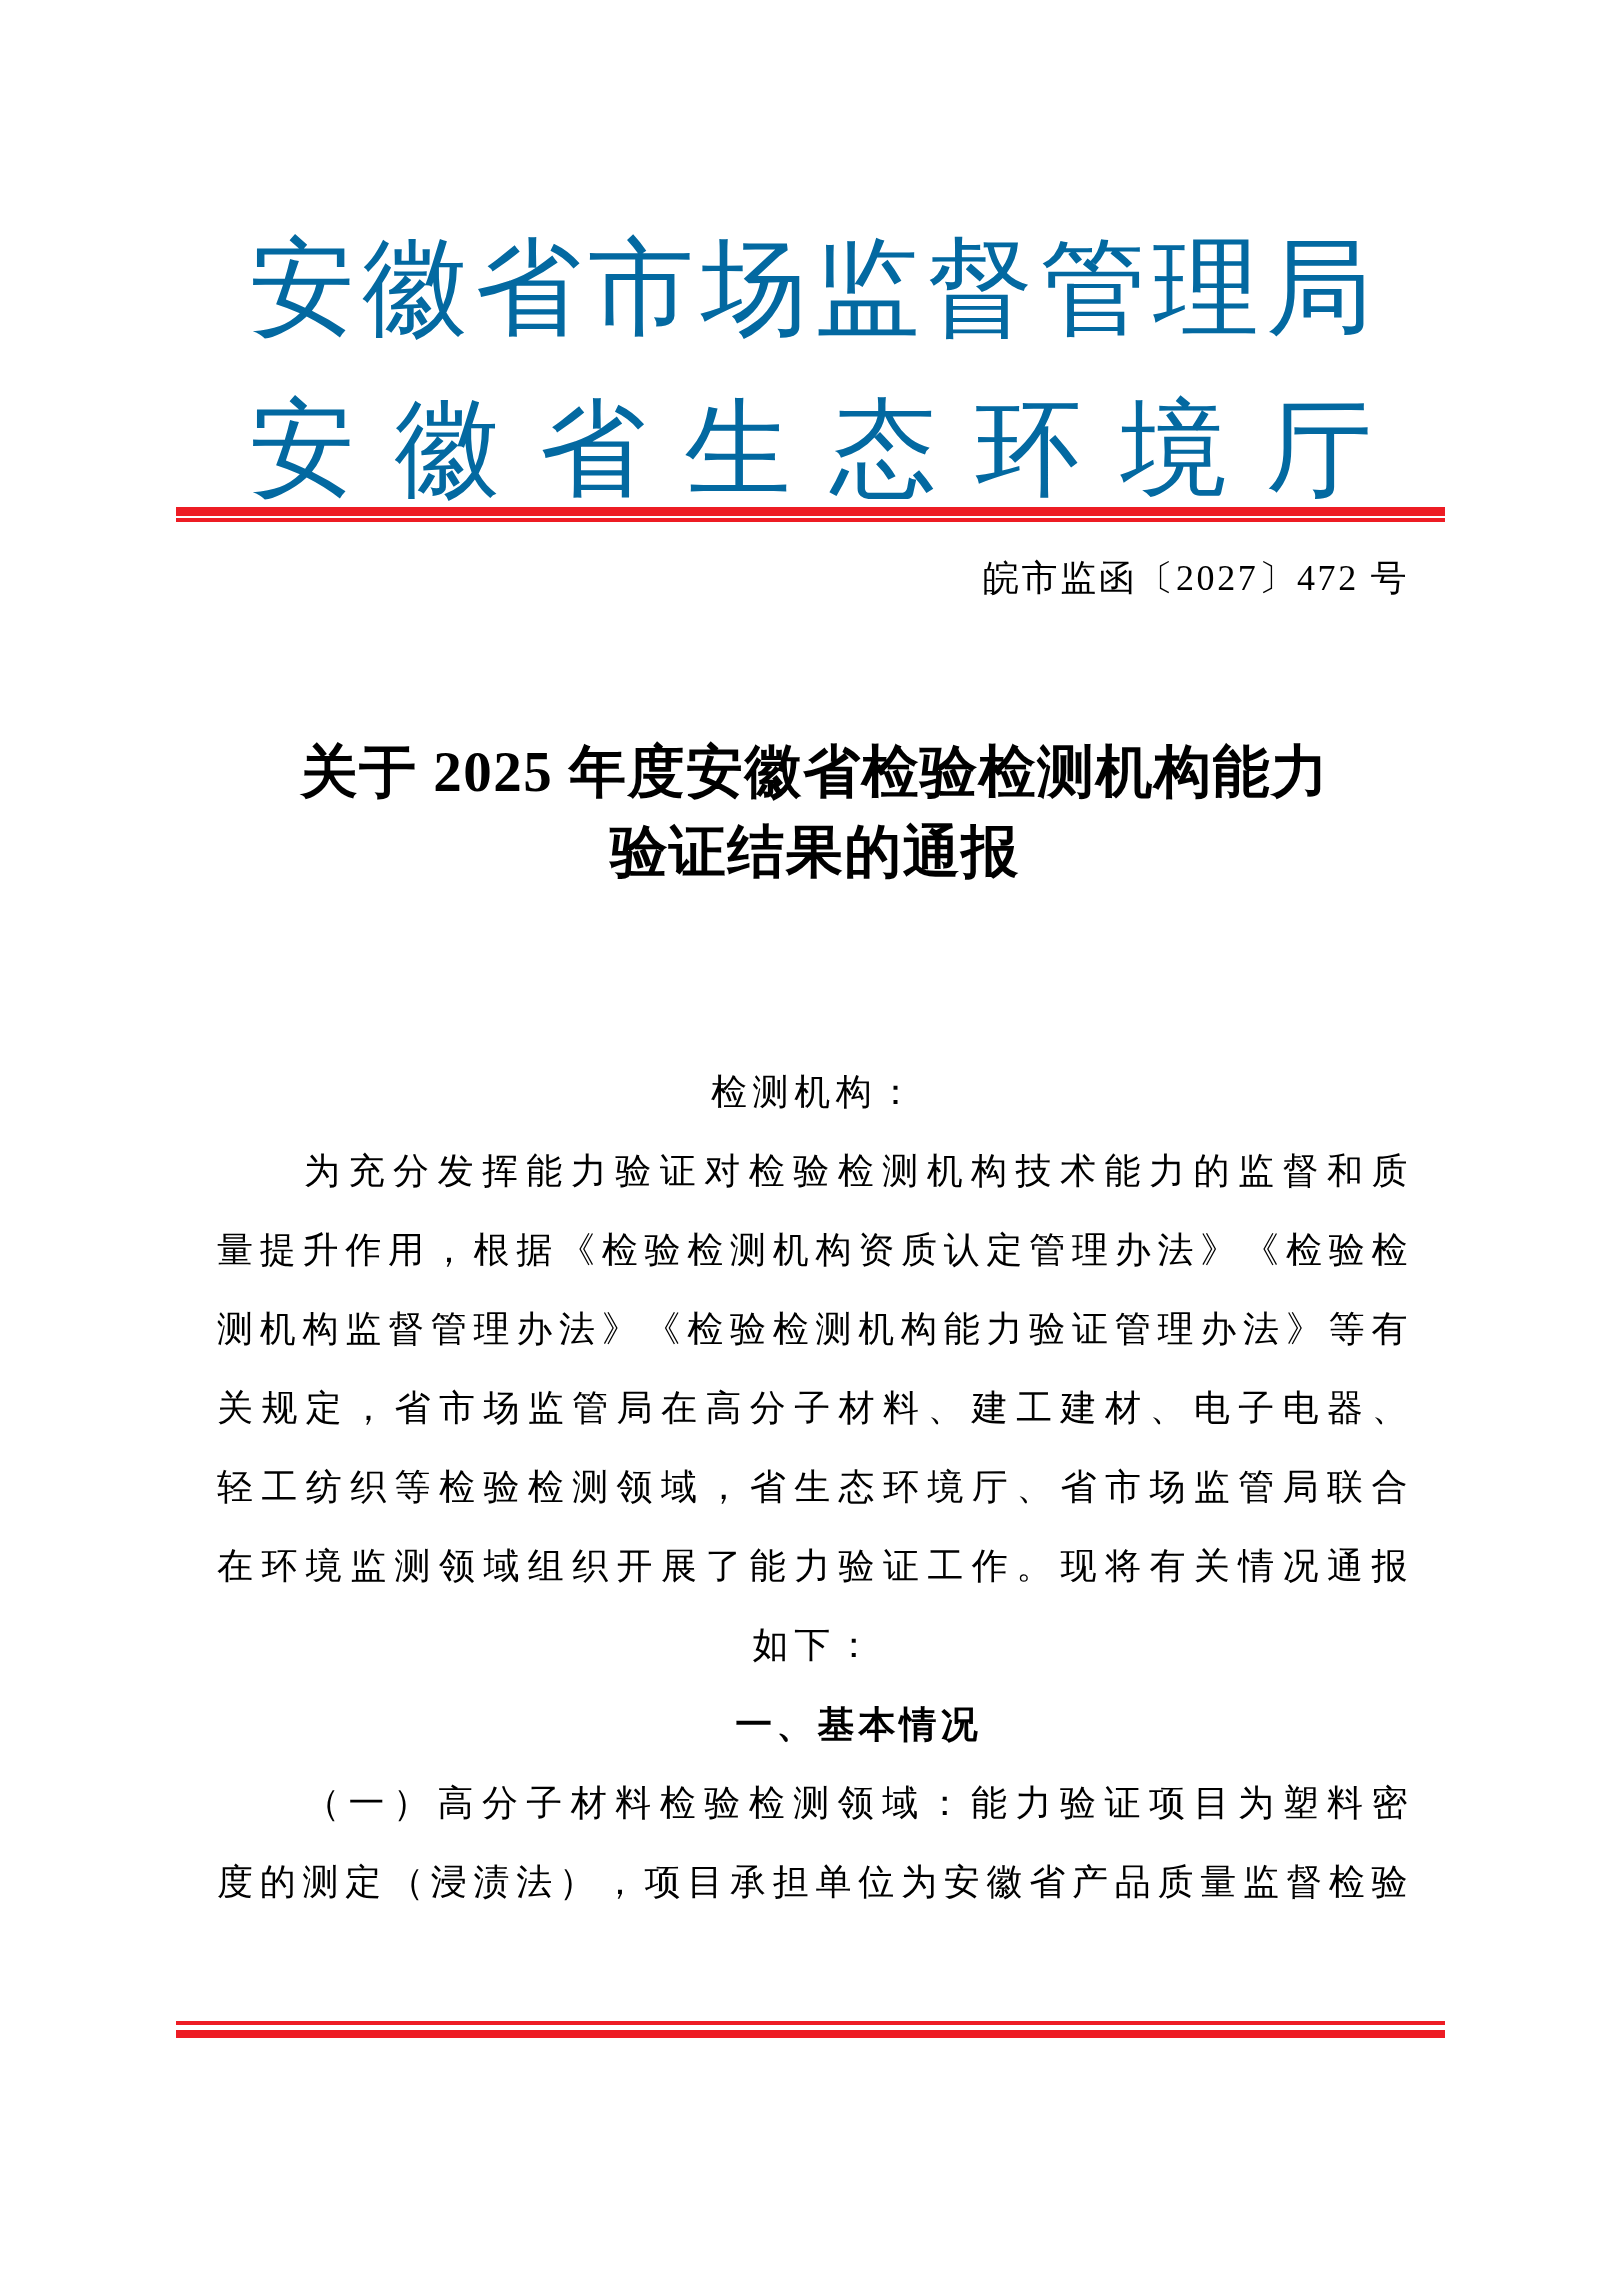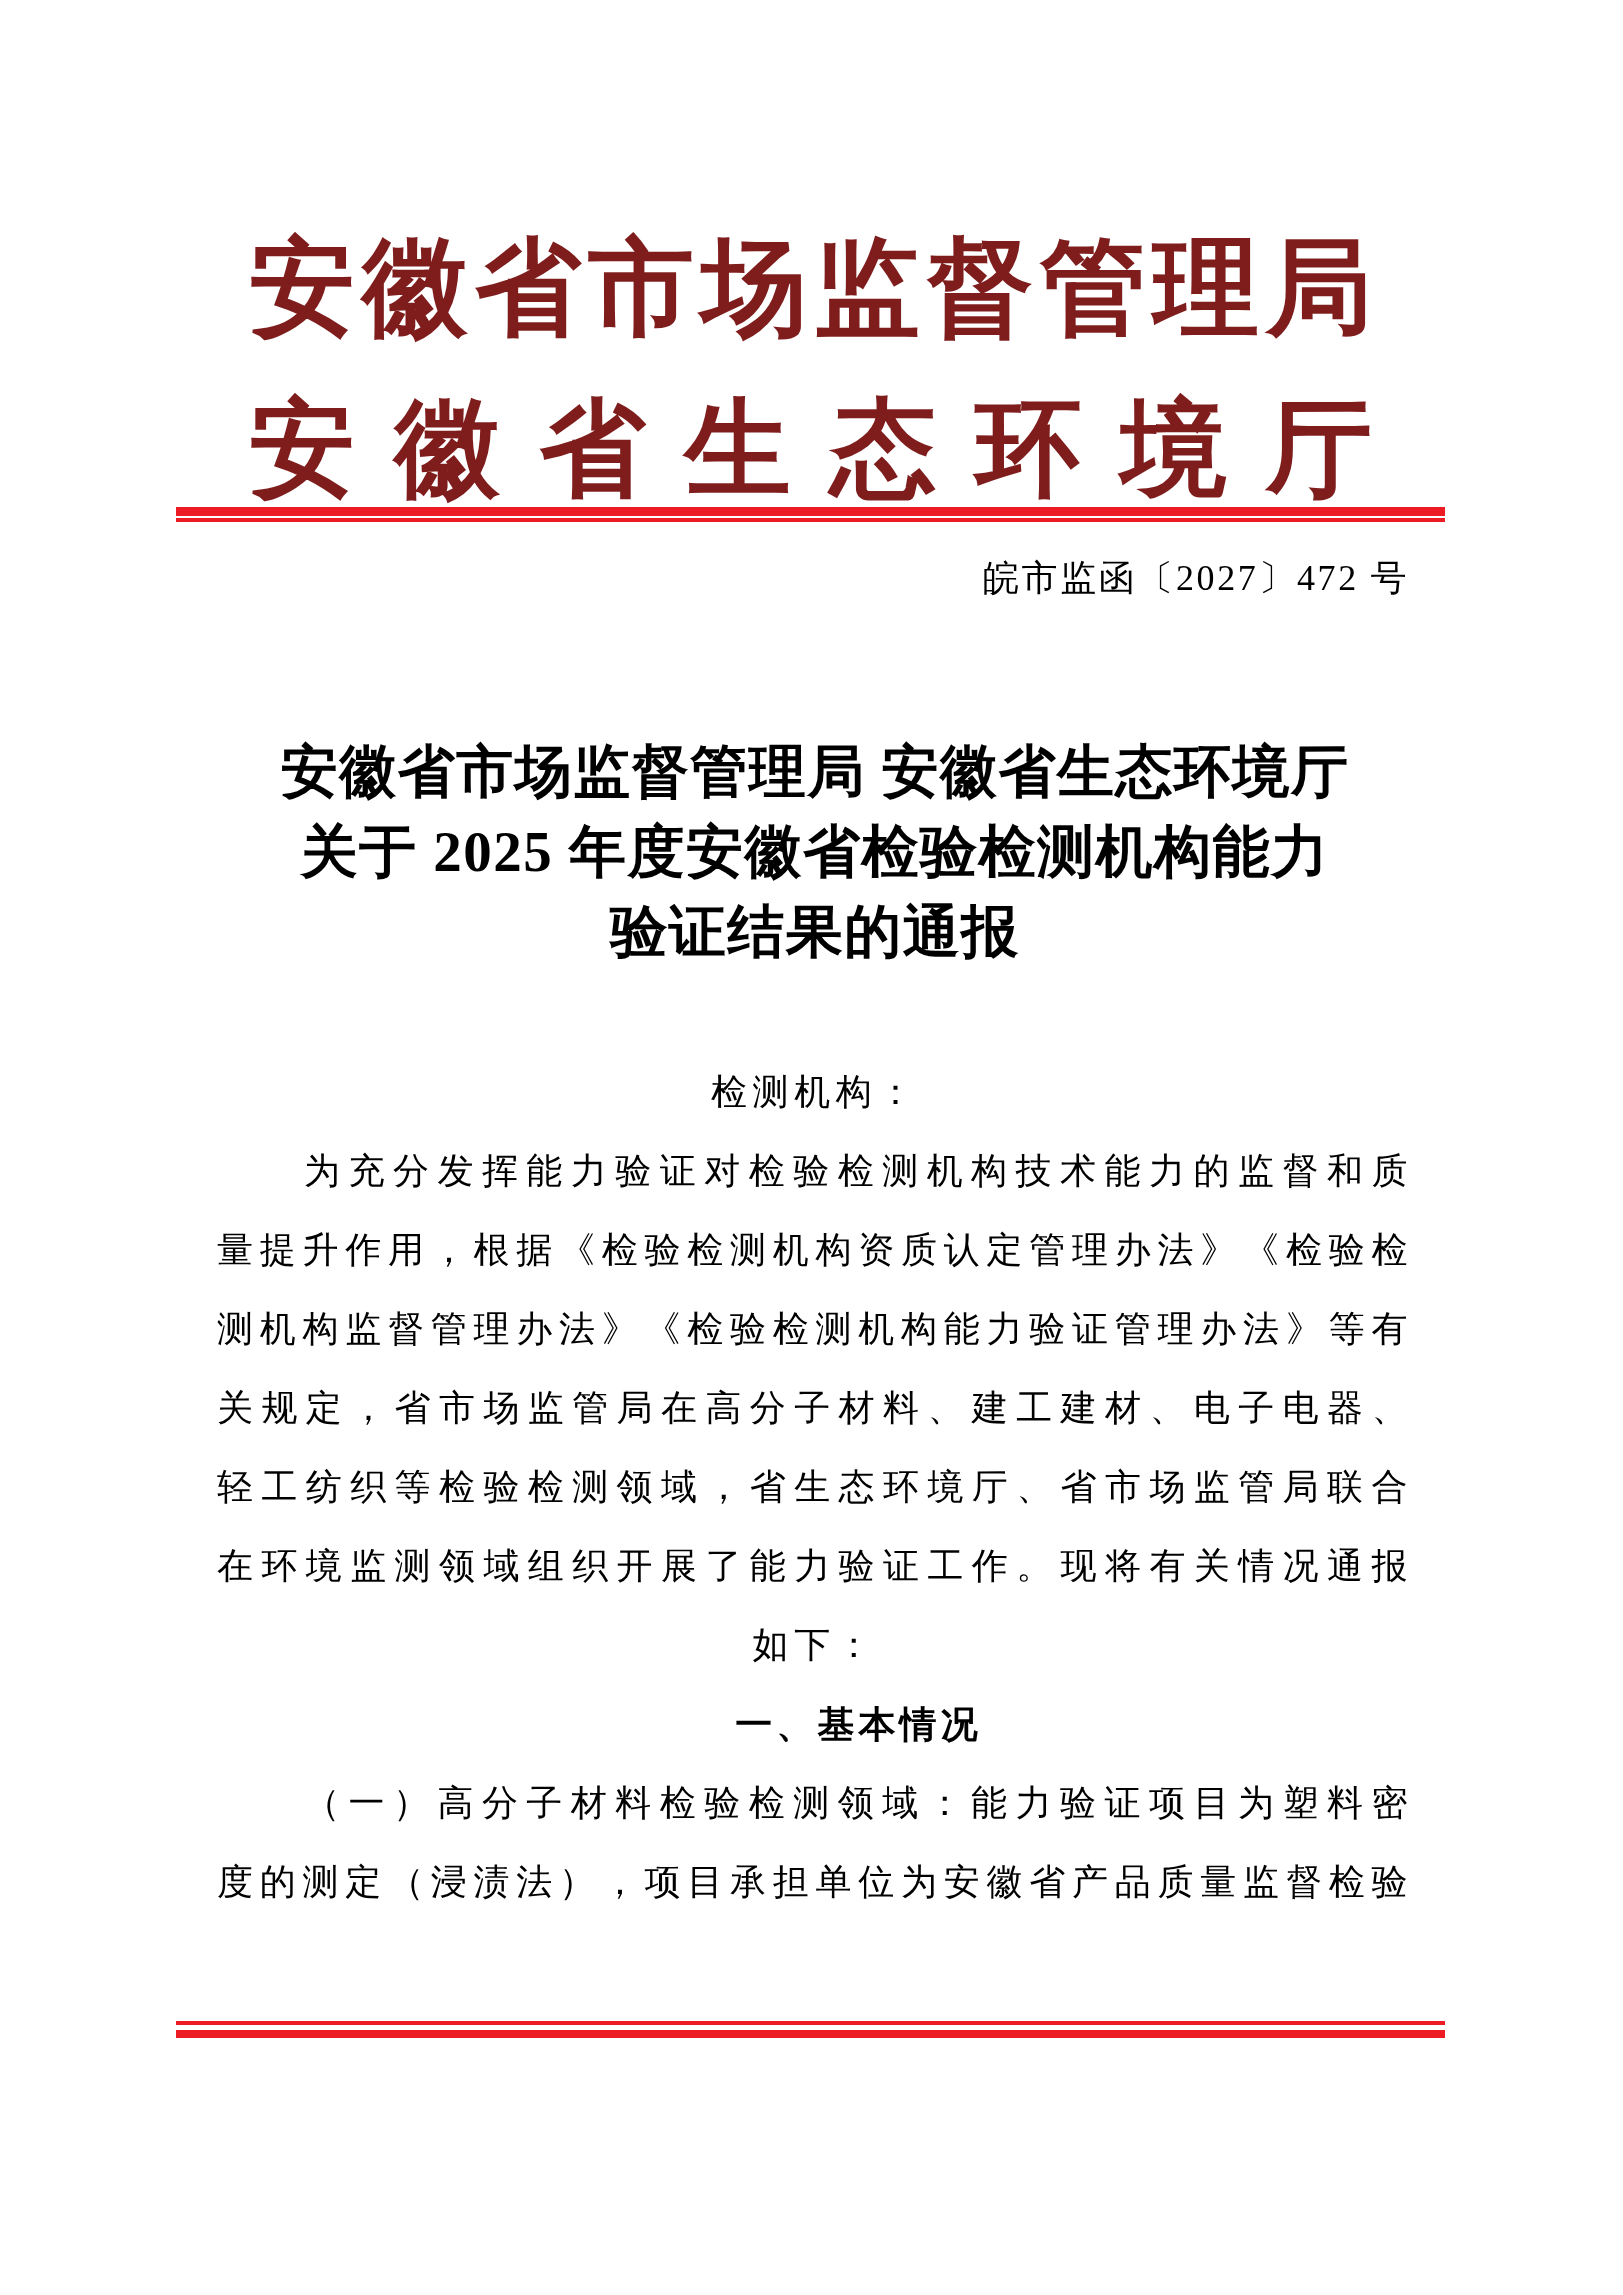--- a/index.html
+++ b/index.html
@@ -18,22 +18,22 @@
   }
 
   
   .letterhead {
     position: absolute;
     left: 249px;
     top: 215px;
     width: 1123px;
   }
   .org-line {
-    color: #7f1d1d;
-    font-weight: bold;
+    color: #0369a1;
+    font-weight: normal;
     font-size: 106px;
     height: 148px;
     line-height: 148px;
     text-align: justify;
     text-align-last: justify;
     overflow: hidden;
     white-space: normal;
   }
   .org-line-2 { margin-top: 12.8px; }
 
@@ -115,21 +115,20 @@
     <div class="org-line org-line-1">安徽省市场监督管理局</div>
     <div class="org-line org-line-2">安徽省生态环境厅</div>
   </div>
 
   <div class="rule rule-header-thick"></div>
   <div class="rule rule-header-thin"></div>
 
   <div class="doc-number">皖市监函〔2027〕472 号</div>
 
   <div class="doc-title">
-    <div class="title-line">安徽省市场监督管理局 安徽省生态环境厅</div>
     <div class="title-line">关于 2025 年度安徽省检验检测机构能力</div>
     <div class="title-line">验证结果的通报</div>
   </div>
 
   <div class="doc-body">
     <div class="body-line">检测机构：</div>
     <div class="body-line indent fill">为充分发挥能力验证对检验检测机构技术能力的监督和质</div>
     <div class="body-line fill">量提升作用，根据《检验检测机构资质认定管理办法》《检验检</div>
     <div class="body-line fill">测机构监督管理办法》《检验检测机构能力验证管理办法》等有</div>
     <div class="body-line fill">关规定，省市场监管局在高分子材料、建工建材、电子电器、</div>

